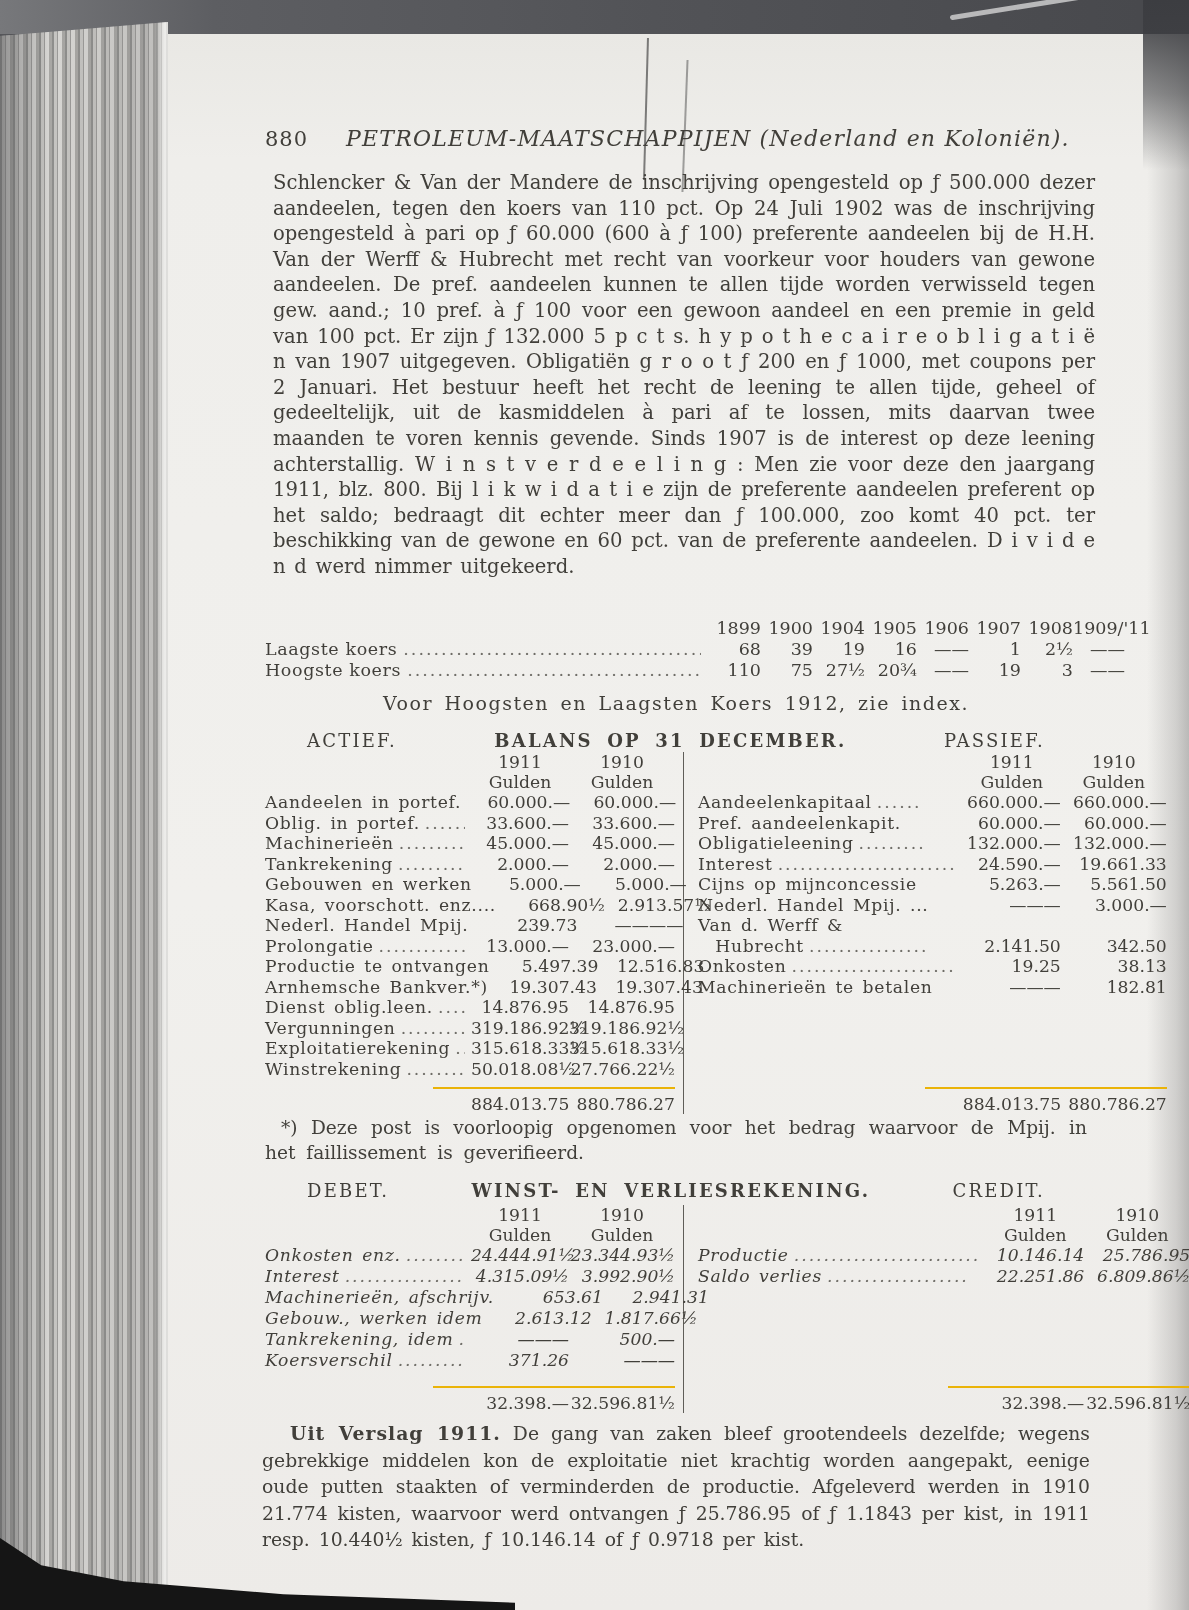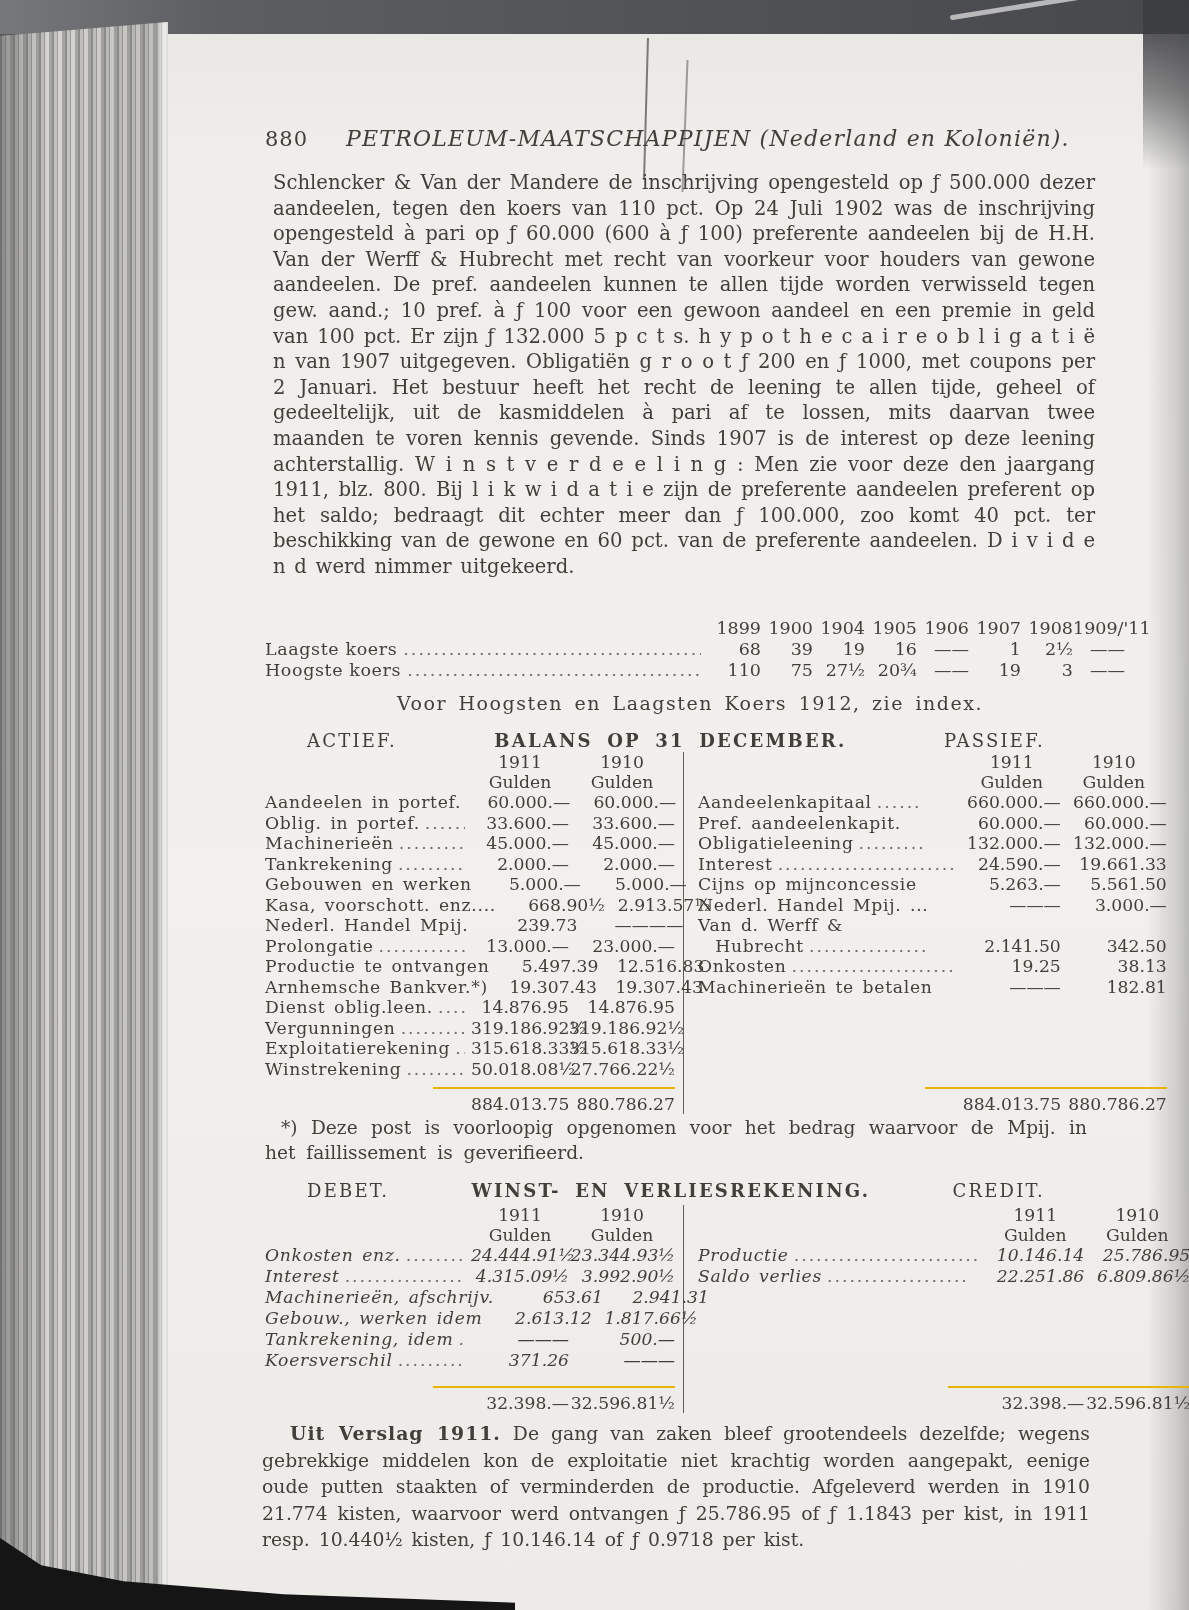--- a/index.html
+++ b/index.html
@@ -35,21 +35,21 @@
   .intro{left:273px;top:170px;width:822px;font-size:19.6px;line-height:25.6px;
          text-align:justify;word-spacing:2.5px;}
   
   .koers{left:265px;top:618px;width:860px;font-size:17.5px;line-height:21px;}
   .krow{display:flex;align-items:baseline;}
   .krow .klbl{white-space:pre;letter-spacing:.6px;}
   .krow .klead{flex:1 1 auto;overflow:hidden;white-space:nowrap;letter-spacing:2px;
                color:#6e6c66;margin:0 8px 0 6px;}
   .kcell{width:52px;text-align:right;white-space:pre;flex:0 0 auto;}
   .kyears{display:flex;justify-content:flex-end;}
-  .knote{left:279px;top:692px;width:822px;text-align:center;font-size:19px;
+  .knote{left:265px;top:692px;width:822px;text-align:center;font-size:19px;
          letter-spacing:1.5px;word-spacing:4px;}
   
   .secrow{left:265px;width:822px;display:flex;align-items:baseline;font-size:18px;
           letter-spacing:2.2px;word-spacing:6px;}
   .secrow .sl{margin-left:42px;}
   .secrow .sc{flex:1;text-align:center;font-weight:bold;}
   .secrow .sr{margin-right:42px;}
   
   .fintab{left:265px;width:822px;display:flex;font-size:17.2px;}
   .halfL{width:410px;flex:0 0 auto;border-right:1px solid #5f5d58;padding-right:8px;

